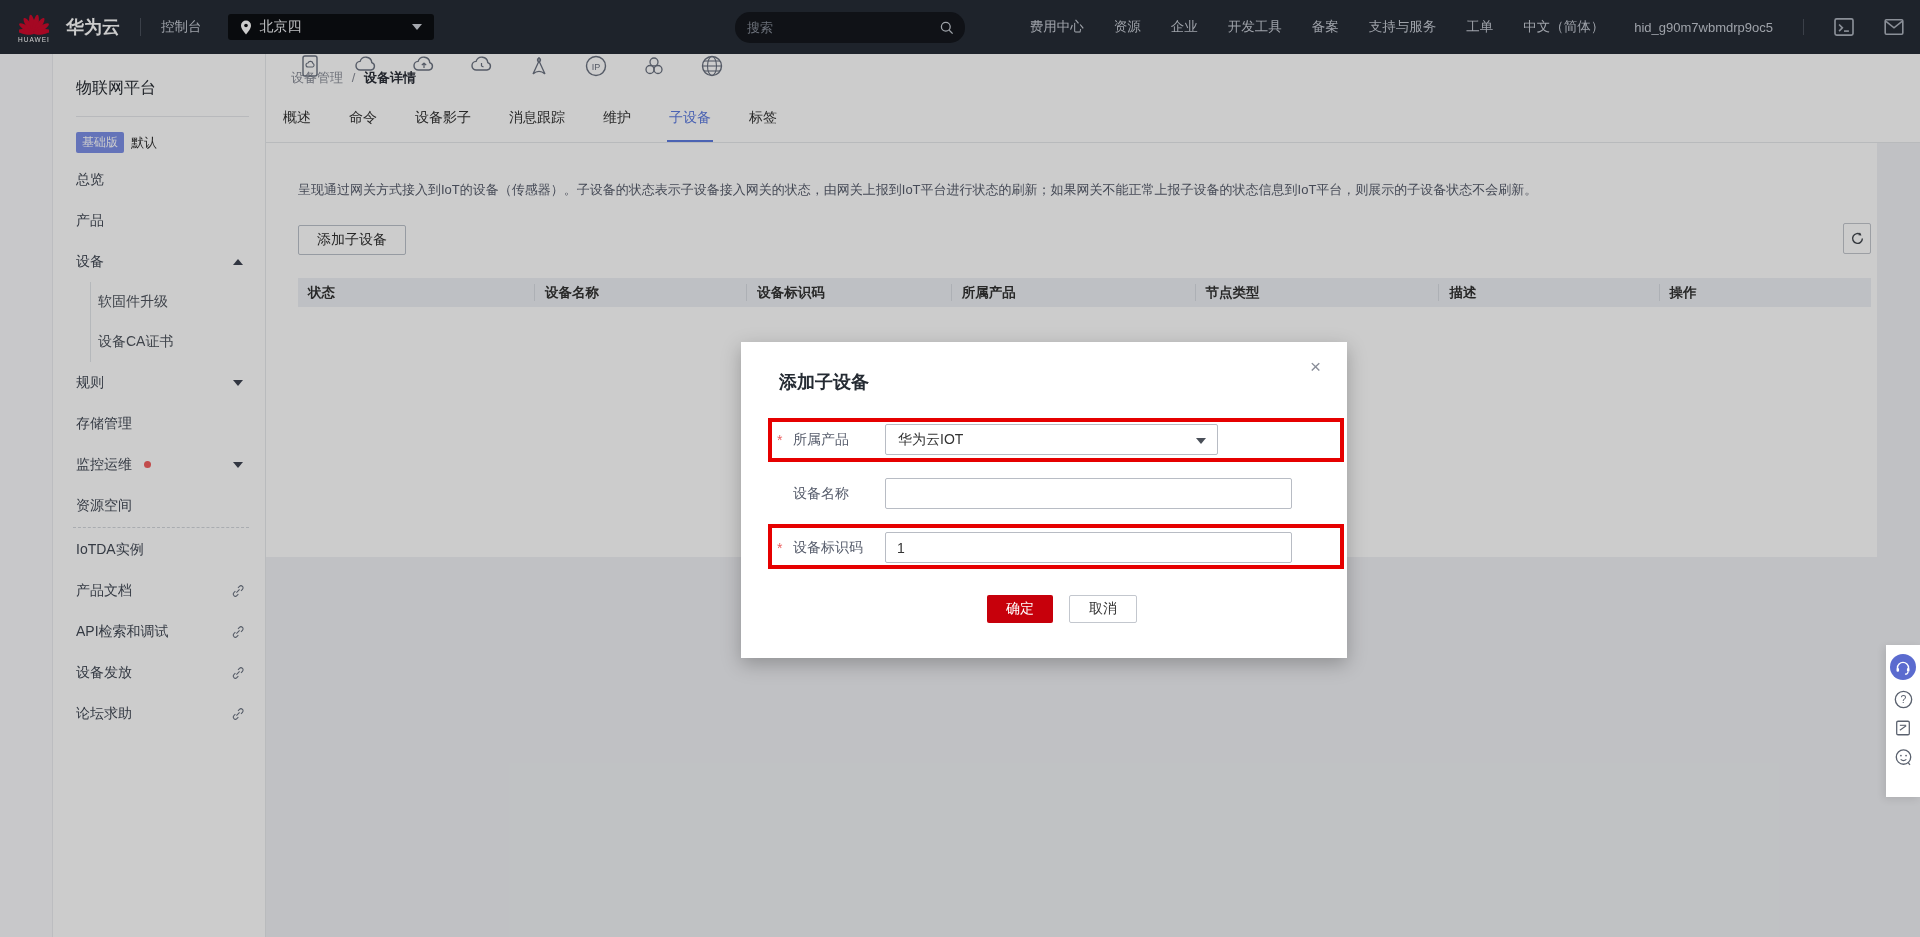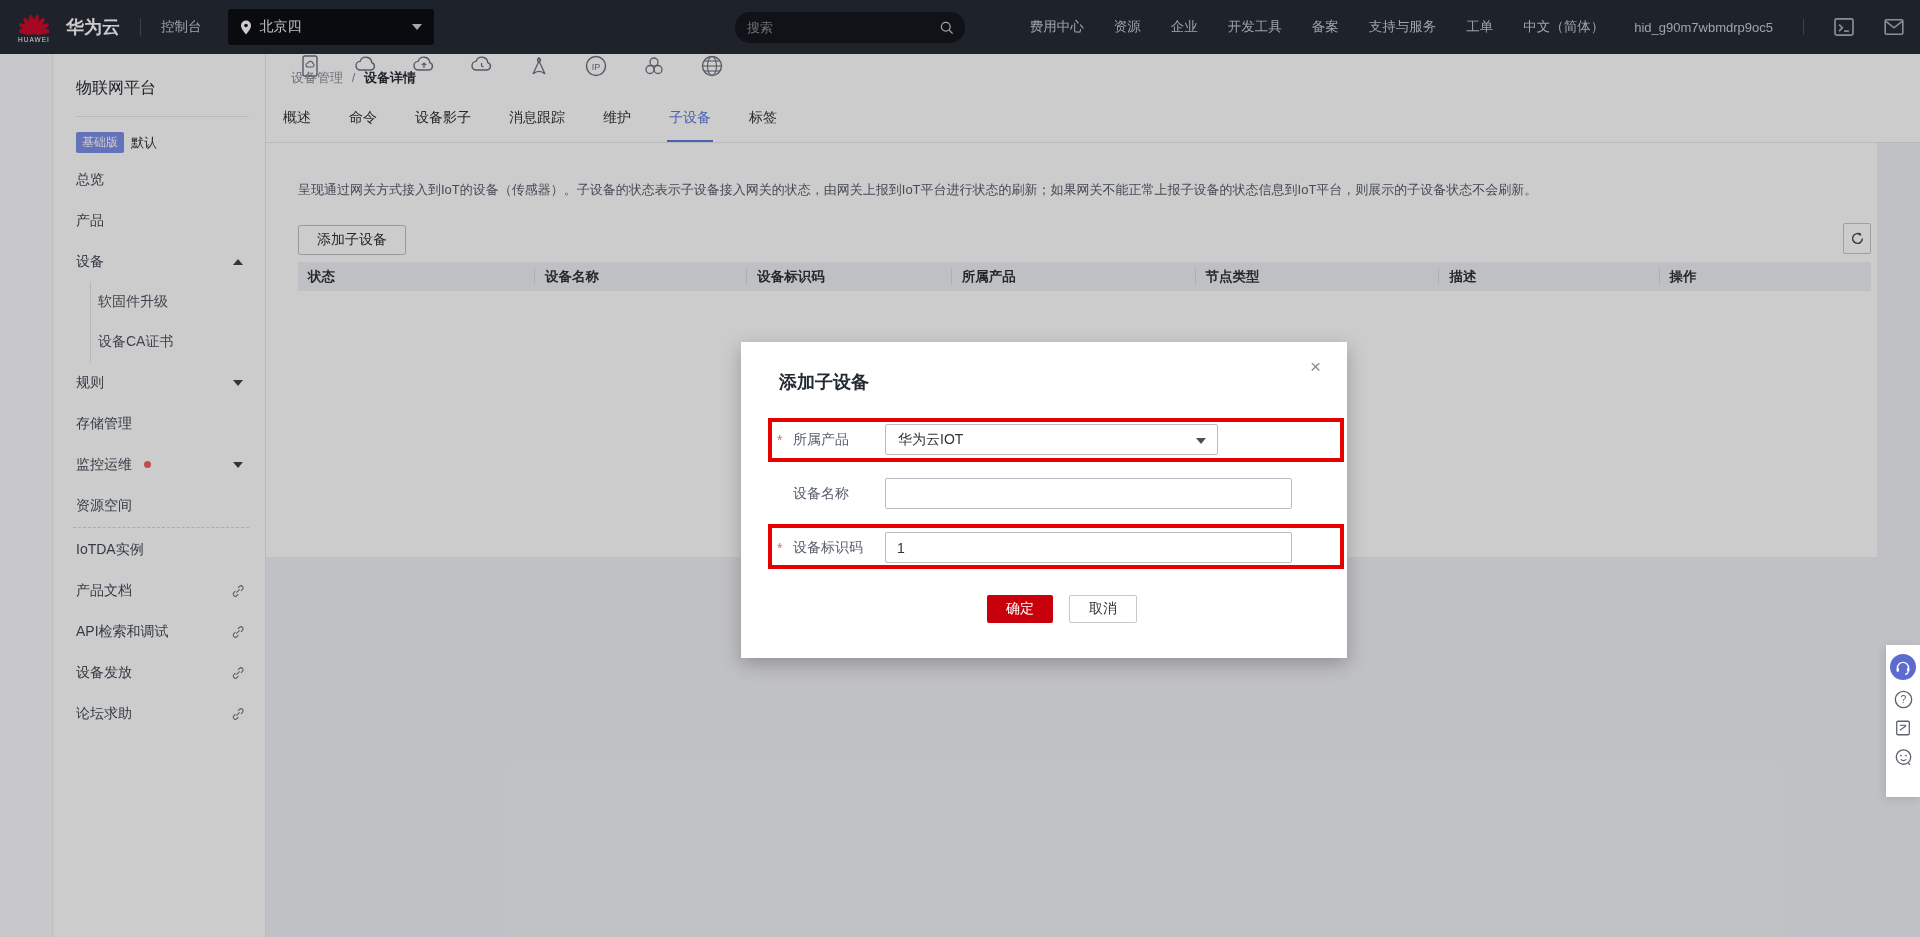--- a/index.html
+++ b/index.html
@@ -6,21 +6,21 @@
   html,body { width:1920px; height:937px; overflow:hidden; }
   body { font-family:"Liberation Sans","DejaVu Sans",sans-serif; position:relative; background:#f0f2f5; color:#333; }
 
   
   .topbar { position:absolute; left:0; top:0; width:1920px; height:54px; background:#262c36; display:flex; align-items:center; z-index:10; }
   .logo { margin-left:12px; display:flex; flex-direction:column; align-items:center; width:44px; }
   .logo-sub { color:#fff; font-size:6.5px; letter-spacing:1px; margin-top:1px; }
   .brand { color:#fff; font-size:18px; font-weight:bold; margin-left:10px; }
   .tb-divider { width:1px; height:18px; background:#4a515c; margin:0 20px; }
   .tb-console { color:#ced3da; font-size:14px; }
-  .region-pill { margin-left:26px; height:36px; width:206px; background:#0c0e12; border-radius:3px; display:flex; align-items:center; padding:12px 12px; cursor:pointer; }
+  .region-pill { margin-left:26px; height:26px; width:206px; background:#0c0e12; border-radius:3px; display:flex; align-items:center; padding:12px 12px; cursor:pointer; }
   .region-pill .rg-label { color:#eef0f3; font-size:14px; margin-left:8px; }
   .caret-down { width:0; height:0; border-left:5px solid transparent; border-right:5px solid transparent; border-top:6px solid #cfd3da; margin-left:auto; }
   .searchbox { position:absolute; left:735px; top:12px; width:230px; height:31px; background:#14171d; border-radius:15px; display:flex; align-items:center; padding:0 10px 0 12px; }
   .searchbox .ph { color:#878d99; font-size:13px; flex:1; }
   .tb-right { position:absolute; right:16px; top:0; height:54px; display:flex; align-items:center; gap:30px; }
   .tb-link { color:#c6cbd4; font-size:13.5px; cursor:pointer; white-space:nowrap; }
   .tb-user { color:#c6cbd4; font-size:13px; cursor:pointer; }
   .tb-sep2 { width:1px; height:16px; background:#4a515c; }
 
   
@@ -58,21 +58,21 @@
   .tabs { position:absolute; left:15px; bottom:0; display:flex; gap:34px; }
   .tab { font-size:14px; color:#333; padding:0 2px 13px 2px; cursor:pointer; border-bottom:2px solid transparent; }
   .tab.active { color:#5e7ce0; border-bottom-color:#5e7ce0; }
 
   .card { position:absolute; left:0; right:43px; top:89px; height:414px; background:#fff; }
   .card-inner { padding:38px 6px 0 32px; }
   .desc { font-size:13px; color:#575d6c; line-height:18px; }
   .btnrow { margin-top:26px; position:relative; height:30px; }
   .add-btn { height:30px; padding:0 18px; background:#fff; border:1px solid #bcc2cb; border-radius:2px; font-size:14px; color:#333; cursor:pointer; font-family:inherit; }
   .refresh-btn { position:absolute; right:0; top:-2px; width:28px; height:31px; background:#fff; border:1px solid #c3c7ce; border-radius:2px; cursor:pointer; display:flex; align-items:center; justify-content:center; }
-  .thead { margin-top:7px; height:29px; background:#eef1f5; display:flex; align-items:center; }
+  .thead { margin-top:23px; height:29px; background:#eef1f5; display:flex; align-items:center; }
   .th { font-size:13.5px; font-weight:bold; color:#333; padding-left:10px; height:17px; line-height:17px; }
   .th + .th { border-left:1px solid #d9dde3; }
   .th:nth-child(1){width:15%;} .th:nth-child(2){width:13.5%;} .th:nth-child(3){width:13%;}
   .th:nth-child(4){width:15.5%;} .th:nth-child(5){width:15.5%;} .th:nth-child(6){width:14%;} .th:nth-child(7){width:13.5%;}
 
   
   .overlay { position:absolute; left:0; top:0; right:0; bottom:0; background:rgba(0,0,0,0.2); z-index:50; }
   .modal { position:absolute; left:741px; top:342px; width:606px; height:316px; background:#fff; z-index:60; box-shadow:0 6px 18px rgba(0,0,0,0.25); }
   .m-title { position:absolute; left:38px; top:28px; font-size:18px; font-weight:bold; color:#252b33; }
   .m-close { position:absolute; right:26px; top:14px; font-size:19px; color:#8a8e99; cursor:pointer; line-height:22px; }

